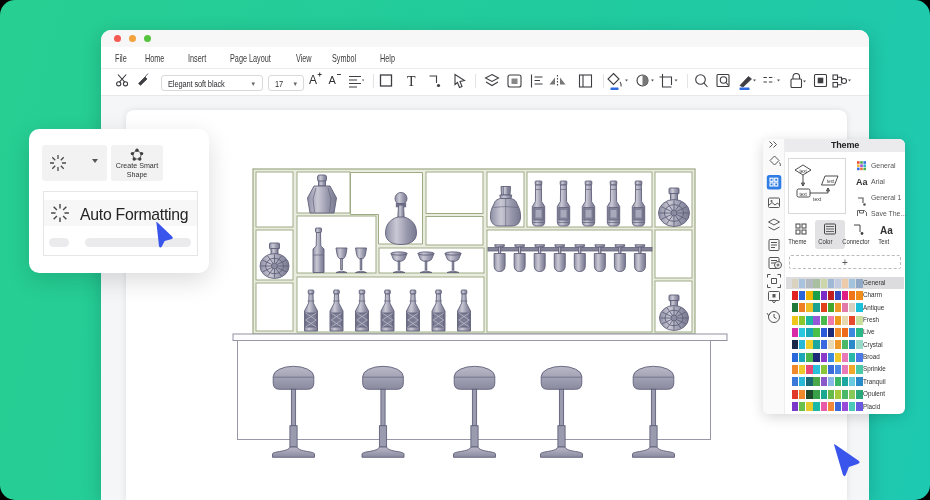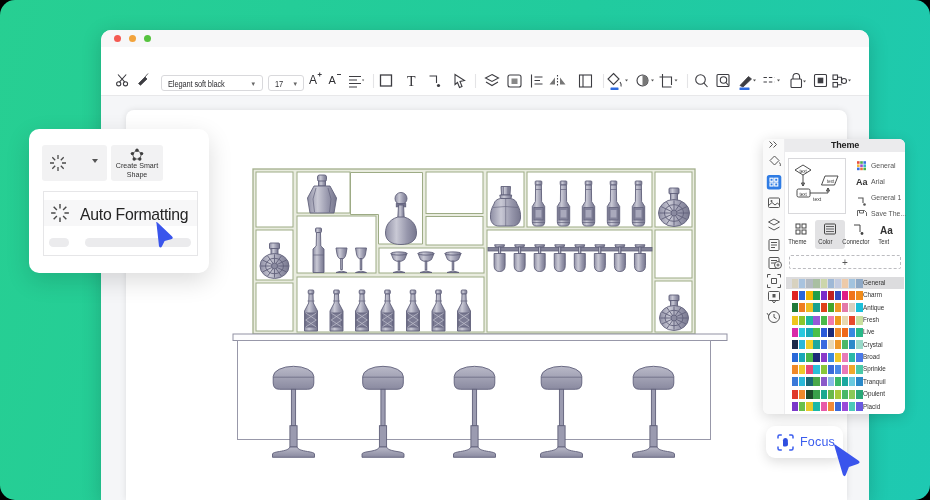--- a/index.html
+++ b/index.html
@@ -19,20 +19,29 @@
 .abs{position:absolute;}
 </style>
 </head>
 <body>
 <div class="bg">
   <div class="win">
     <div class="titlebar">
       <div class="dot" style="left:12.5px;background:#f45a52;"></div>
       <div class="dot" style="left:27.5px;background:#f2a33c;"></div>
       <div class="dot" style="left:42.5px;background:#56c33f;"></div>
+    </div>
+    <div class="menubar">
+      <span style="left:13.5px;">File</span>
+      <span style="left:44px;">Home</span>
+      <span style="left:87px;">Insert</span>
+      <span style="left:128.5px;">Page Layout</span>
+      <span style="left:194.5px;">View</span>
+      <span style="left:230.5px;">Symbol</span>
+      <span style="left:279px;">Help</span>
     </div>
     <div class="toolbar">
       <svg width="768" height="26" viewBox="0 0 765 26" fill="none" stroke="#3d3d42" stroke-width="1.1">
         <g>
           <circle cx="16.2" cy="14.8" r="2.1"></circle>
             <circle cx="23" cy="14.8" r="2.1"></circle>
           <path d="M15.5 5.5 L22.3 13.2 M23.7 5.5 L16.9 13.2"></path>
           <path d="M36 14.5 L42.5 8 L44.5 10 L38 16.2 Z M42.5 8 L45.5 4.5" fill="#3d3d42" stroke-width="0.8"></path>
         </g>
         <text x="206.5" y="15" font-size="12" fill="#2e2e32" stroke="none" font-family="Liberation Sans">A</text>
@@ -688,27 +697,20 @@
         <div style="position:absolute;left:24.45px;top:0;width:6.3px;height:9px;background:#1ab8a8;"></div>
         <div style="position:absolute;left:31.60px;top:0;width:6.3px;height:9px;background:#e859a8;"></div>
         <div style="position:absolute;left:38.75px;top:0;width:6.3px;height:9px;background:#ef8939;"></div>
         <div style="position:absolute;left:45.90px;top:0;width:6.3px;height:9px;background:#3a69d9;"></div>
         <div style="position:absolute;left:53.05px;top:0;width:6.3px;height:9px;background:#9949d9;"></div>
         <div style="position:absolute;left:60.20px;top:0;width:6.3px;height:9px;background:#4ac9b8;"></div>
         <div style="position:absolute;left:67.35px;top:0;width:6.3px;height:9px;background:#6959e0;"></div>
       </div>
 <div class="abs" style="left:100px;top:263.5px;font-size:7px;color:#333;transform:scaleX(.9);transform-origin:0 0;white-space:nowrap;">Placid</div>
 </div>
-<div class="abs" style="left:766px;top:426px;width:77px;height:32px;background:#fff;border-radius:9px;box-shadow:0 4px 12px rgba(0,0,0,.13);">
-<svg class="abs" style="left:11px;top:7.5px;" width="17" height="17" viewBox="0 0 17 17" fill="none" stroke="#3a5cee" stroke-width="1.5">
-<path d="M1 4.5 V2.5 Q1 1 2.5 1 H4.8 M12.2 1 H14.5 Q16 1 16 2.5 V4.5 M16 12.5 V14.5 Q16 16 14.5 16 H12.2 M4.8 16 H2.5 Q1 16 1 14.5 V12.5"></path>
-<path d="M6 11.5 V6.2 Q6 4.2 8 4 Q10.5 3.8 10.8 6 L11 10 Q11 12.5 8.5 12.5 H7 Q6 12.5 6 11.5 Z" fill="#2f4fe0" stroke="none"></path>
-</svg>
-<div class="abs" style="left:34px;top:9px;font-size:12.5px;color:#3a5cee;letter-spacing:0.2px;">Focus</div>
-</div>
 <div class="abs" style="left:29px;top:129px;width:180px;height:144px;background:#fff;border-radius:10px;box-shadow:0 8px 24px rgba(0,0,0,.14);">
 <div class="abs" style="left:13px;top:16px;width:65px;height:36px;background:#f2f2f3;border-radius:3px;"></div>
 <div class="abs" style="left:82px;top:16px;width:52px;height:36px;background:#f2f2f3;border-radius:3px;"></div>
 <svg class="abs" style="left:20px;top:25px;" width="18" height="18" viewBox="0 0 18 18" stroke="#4a4a4a" stroke-width="1.3" fill="none">
 <path d="M9 1 V5 M9 13 V17 M1 9 H5 M13 9 H17 M3.3 3.3 L6.2 6.2 M11.8 11.8 L14.7 14.7 M3.3 14.7 L6.2 11.8 M11.8 6.2 L14.7 3.3"></path>
 </svg>
 <div class="abs" style="left:63px;top:30px;width:0;height:0;border-left:3.5px solid transparent;border-right:3.5px solid transparent;border-top:4.5px solid #555;"></div>
 <svg class="abs" style="left:101px;top:19px;" width="14" height="14" viewBox="0 0 14 14" fill="#3f3f3f">
 <circle cx="7" cy="2.2" r="1.7"></circle>
         <circle cx="2.4" cy="5.6" r="1.7"></circle>

